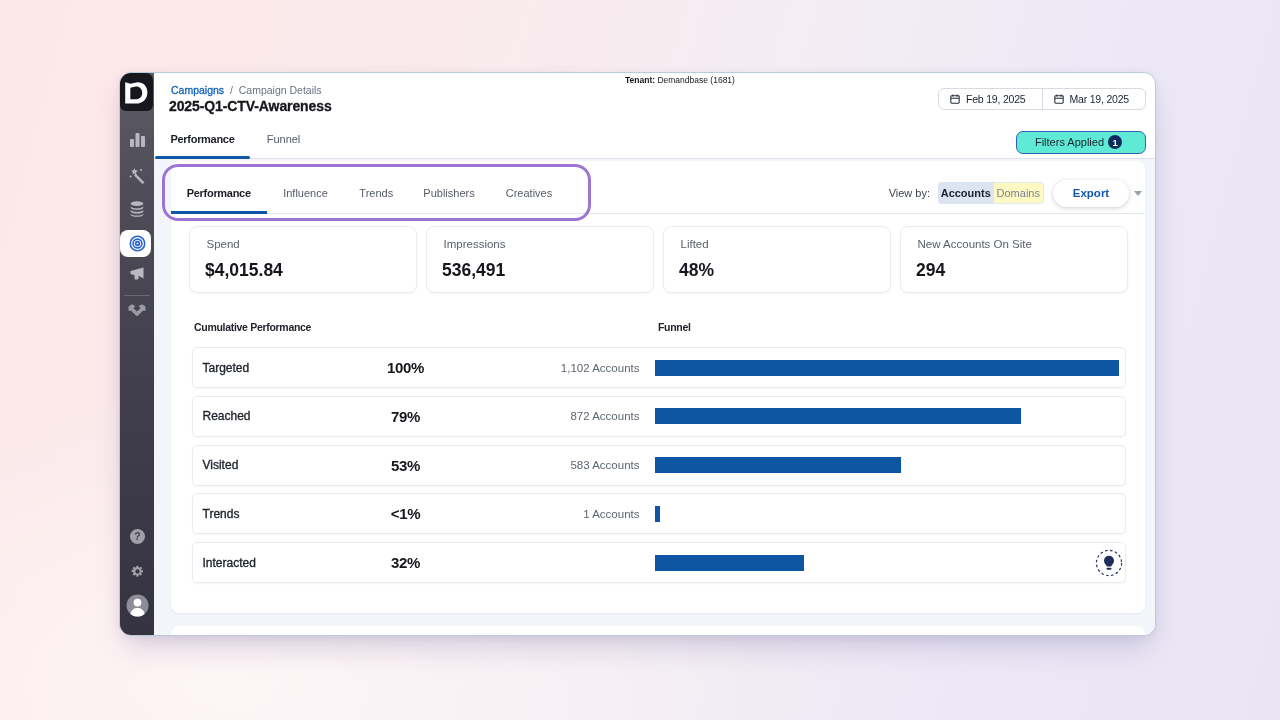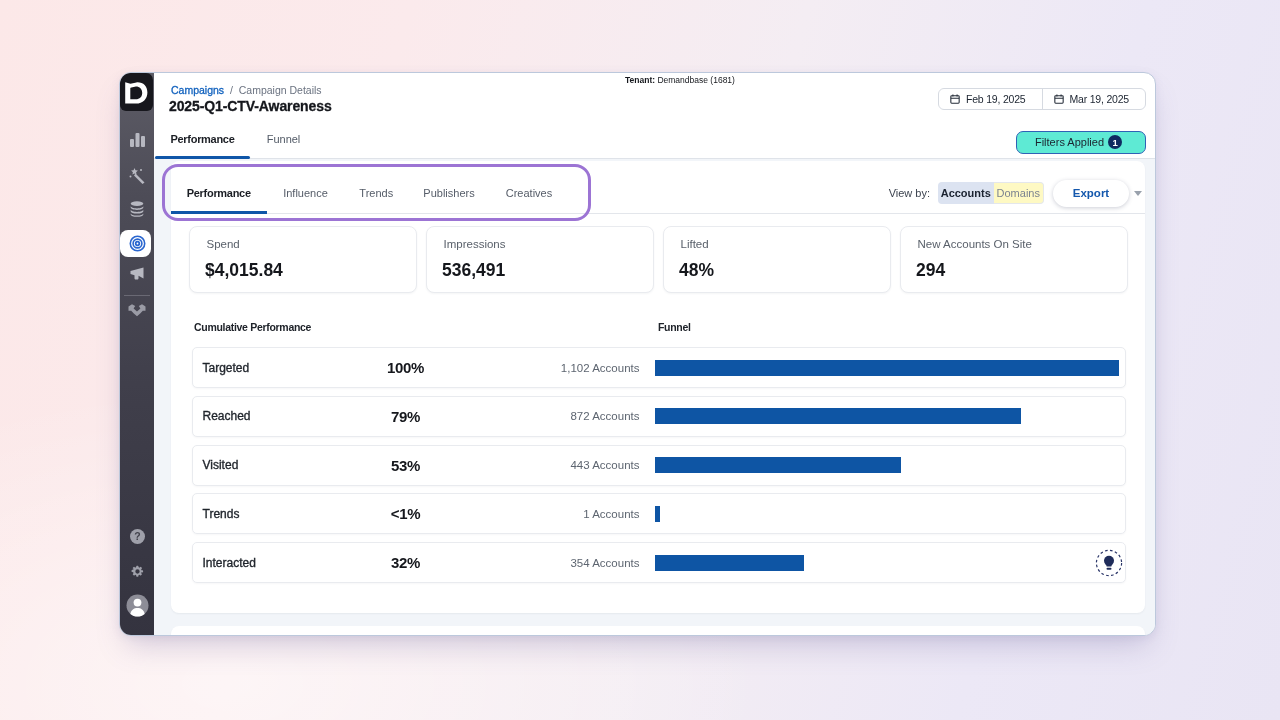--- a/index.html
+++ b/index.html
@@ -237,33 +237,32 @@
       </div>
       <div class="frow" style="top:234.75px;">
         <div class="rlbl">Reached</div>
           <div class="rpct">79%</div>
           <div class="racc">872 Accounts</div>
         <div class="rbar" style="width:366px;"></div>
       </div>
       <div class="frow" style="top:283.5px;">
         <div class="rlbl">Visited</div>
           <div class="rpct">53%</div>
-          <div class="racc">443 Accounts</div>
+          <div class="racc">583 Accounts</div>
         <div class="rbar" style="width:246px;"></div>
       </div>
       <div class="frow" style="top:332.25px;">
         <div class="rlbl">Trends</div>
           <div class="rpct">&lt;1%</div>
           <div class="racc">1 Accounts</div>
         <div class="rbar" style="width:5px;"></div>
       </div>
       <div class="frow" style="top:381px;">
         <div class="rlbl">Interacted</div>
           <div class="rpct">32%</div>
-          <div class="racc">354 Accounts</div>
         <div class="rbar" style="width:149px;"></div>
         <div class="bulbwrap">
           <svg width="28" height="28" viewBox="0 0 28 28">
             <circle cx="14" cy="14" r="12.6" fill="none" stroke="#2a3568" stroke-width="1.2" stroke-dasharray="2.6 2.4"></circle>
             <circle cx="14" cy="11.8" r="5" fill="#1f2c5a"></circle>
             <path d="M10.6 14.8 L17.4 14.8 L16.3 17.6 L11.7 17.6 Z" fill="#1f2c5a"></path>
             <rect x="11.5" y="18.8" width="5" height="2" rx="1" fill="#1f2c5a"></rect>
           </svg>
         </div>
       </div>

